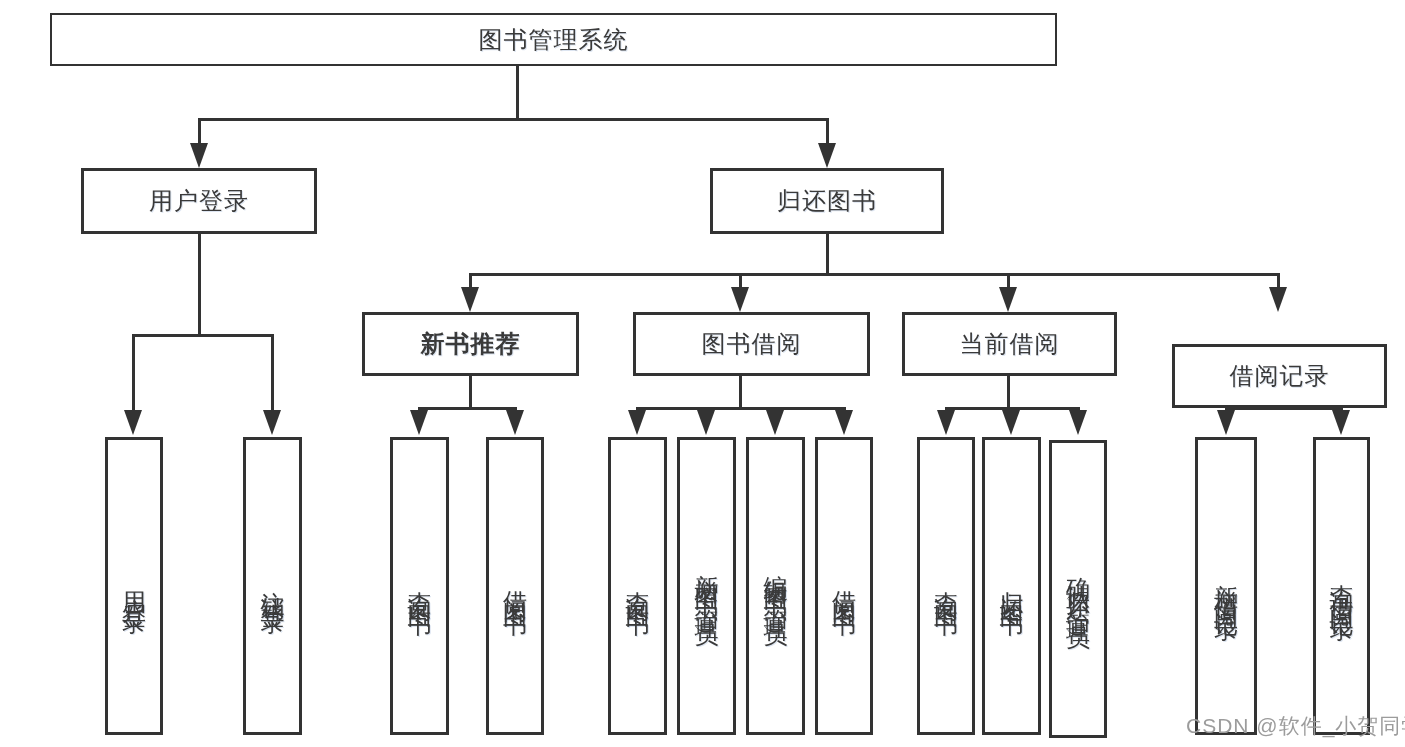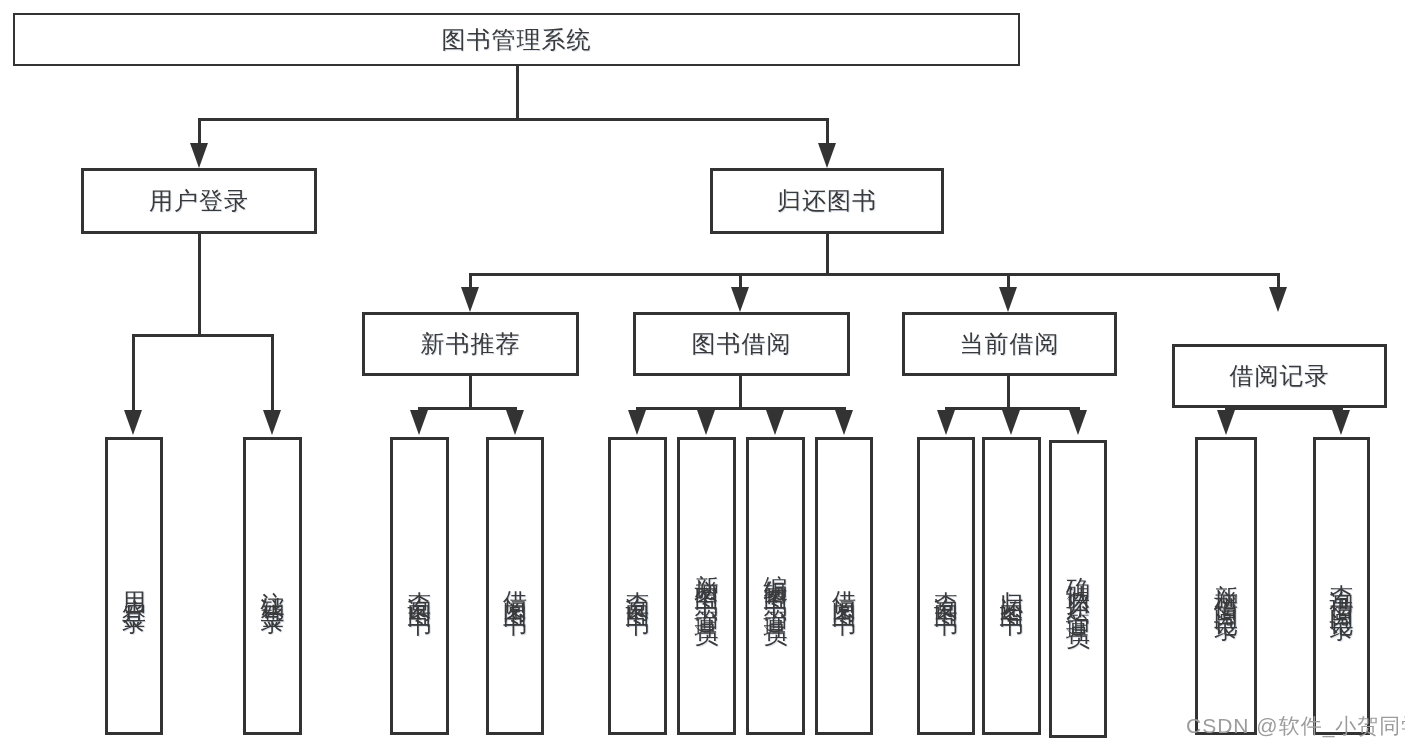--- a/index.html
+++ b/index.html
@@ -9,21 +9,21 @@
     overflow:hidden;
   }
   
   .hbox {
     position:absolute; box-sizing:border-box;
     border:3px solid #333; background:#fff;
     display:flex; align-items:center; justify-content:center;
     font-size:24px; color:#3a3a3a; letter-spacing:1px;
     text-shadow:1px 1px 0 rgba(120,150,200,.25);
   }
-  .hbox.root { border-width:2px; }
+  .hbox.root { border-width:2px;margin-left:37px; }
   
   .vbox {
     position:absolute; box-sizing:border-box;
     border:3px solid #333; background:#fff;
     display:flex; align-items:center; justify-content:center;
     overflow:hidden;
   }
   .vbox span {
     writing-mode:vertical-rl; text-orientation:mixed;
     font-size:24px; line-height:1; letter-spacing:7px;
@@ -111,24 +111,24 @@
     <span>图书管理系统</span>
   </div>
 
   <div class="hbox" style="left:81px; top:168px; width:236px; height:66px;">
     <span>用户登录</span>
   </div>
   <div class="hbox" style="left:710px; top:168px; width:234px; height:66px;">
     <span>归还图书</span>
   </div>
 
-  <div class="hbox" style="left:362px; top:312px; width:217px; height:64px;">
+  <div class="hbox" style="left:362px; top:312px; width:217px; height:64px;font-weight:bold;">
     <span>新书推荐</span>
   </div>
-  <div class="hbox" style="left:633px; top:312px; width:217px; height:64px;">
+  <div class="hbox" style="left:633px; top:312px; width:237px; height:64px;">
     <span>图书借阅</span>
   </div>
   <div class="hbox" style="left:902px; top:312px; width:215px; height:64px;">
     <span>当前借阅</span>
   </div>
   <div class="hbox" style="left:1172px; top:312px; width:215px; height:64px;margin-top:32px;">
     <span>借阅记录</span>
   </div>
 
   <div class="vbox" style="left:105px; top:437px; width:58px; height:298px;">

